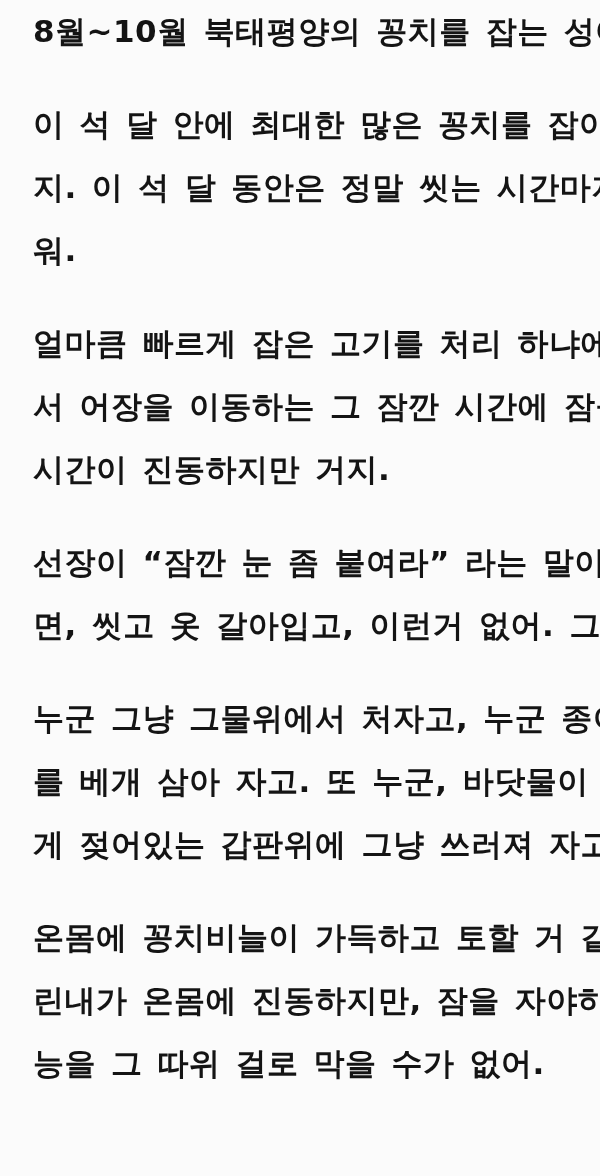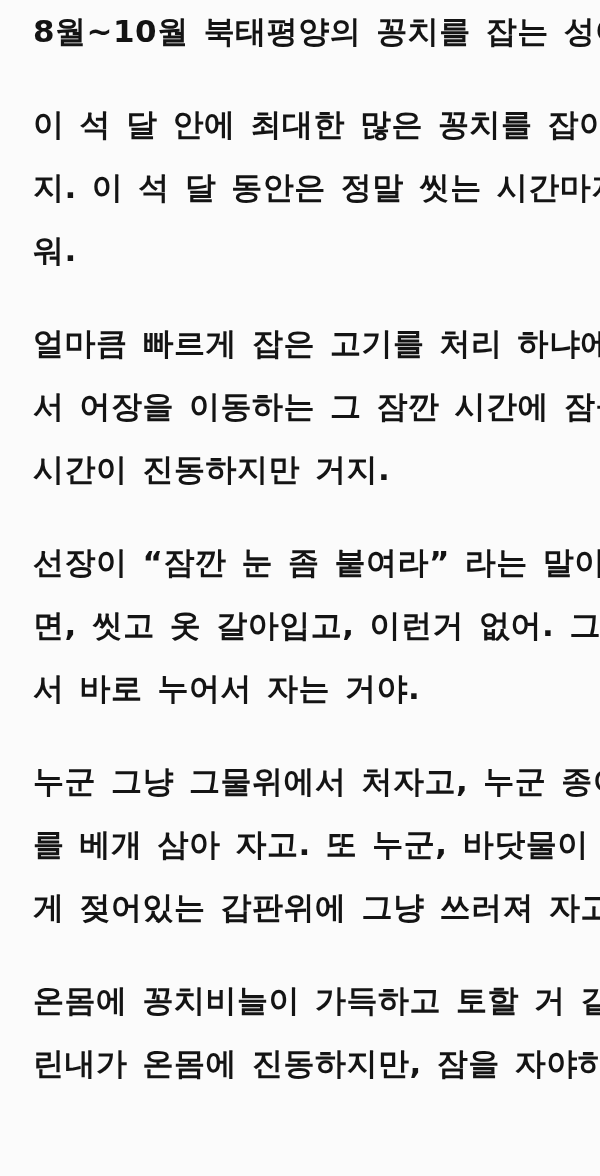--- a/index.html
+++ b/index.html
@@ -54,27 +54,27 @@
 
   <p class="para">
     <span class="line">얼마큼 빠르게 잡은 고기를 처리 하냐에 따라</span>
     <span class="line">서 어장을 이동하는 그 잠깐 시간에 잠을 자는</span>
     <span class="line">시간이 진동하지만 거지.</span>
   </p>
 
   <p class="para">
     <span class="line">선장이 “잠깐 눈 좀 붙여라” 라는 말이 떨어지</span>
     <span class="line">면, 씻고 옷 갈아입고, 이런거 없어. 그 자리에</span>
-    <span class="line">서 바로 누어서 자는 거야.</span>
   </p>
 
   <p class="para">
     <span class="line">누군 그냥 그물위에서 처자고, 누군 종이박스</span>
     <span class="line">를 베개 삼아 자고. 또 누군, 바닷물이 흥건하</span>
     <span class="line">게 젖어있는 갑판위에 그냥 쓰러져 자고.</span>
   </p>
 
   <p class="para">
     <span class="line">온몸에 꽁치비늘이 가득하고 토할 거 같은 비</span>
     <span class="line">린내가 온몸에 진동하지만, 잠을 자야하는 본</span>
+    <span class="line">능을 그 따위 걸로 막을 수가 없어.</span>
   </p>
 
 </div>
 
 </body></html>

